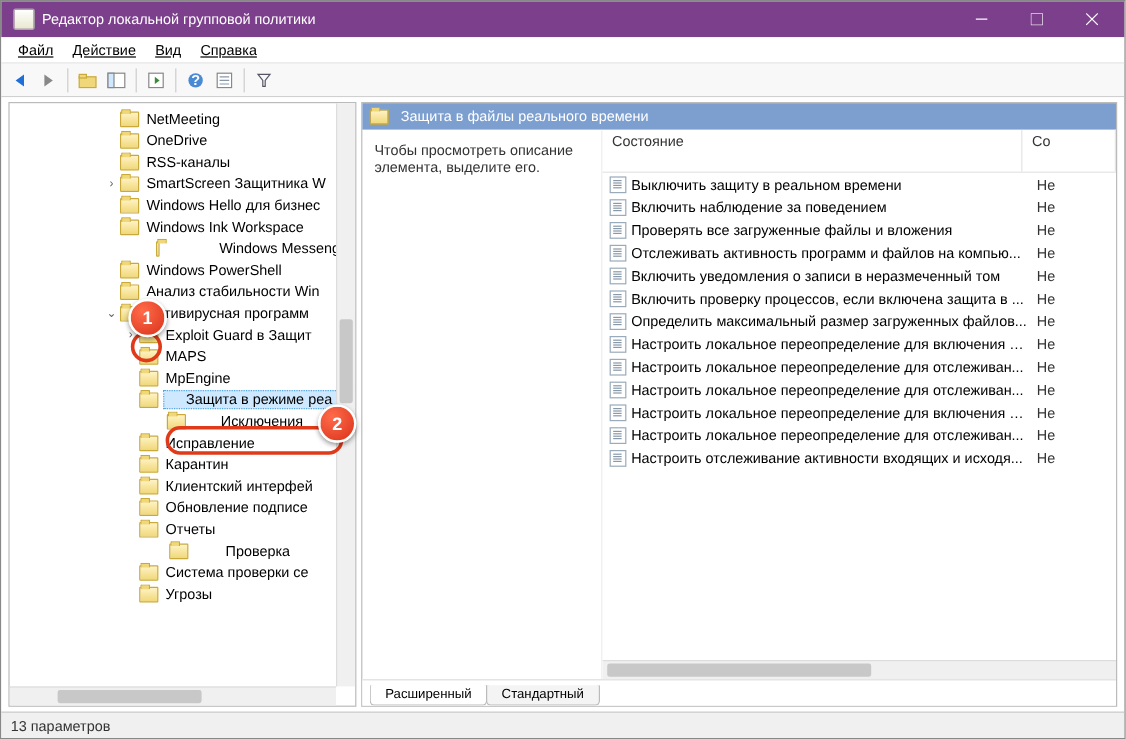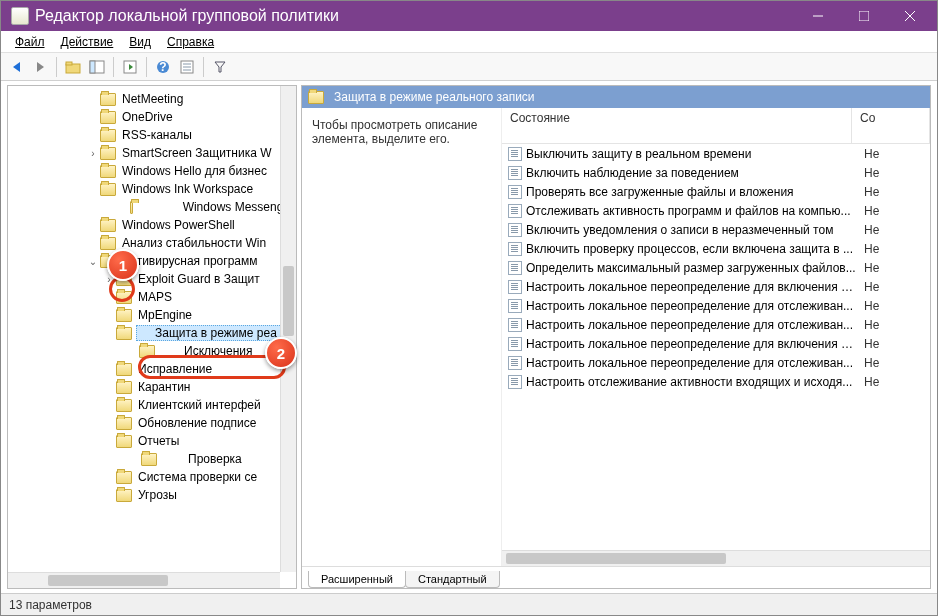--- a/index.html
+++ b/index.html
@@ -1,19 +1,19 @@
 <!DOCTYPE html>
 <html><head>
 <meta charset="utf-8">
 <style>
 *{box-sizing:border-box;margin:0;padding:0;font-family:"Segoe UI",Tahoma,sans-serif;font-size:12px}
 body{background:#f0f0f0;width:938px;height:616px;overflow:hidden;position:relative;border:1px solid #888}
 .titlebar{background:#7b3f8c;height:30px;display:flex;align-items:center;color:#fff;padding:0 4px}
 .titlebar .ticon{width:18px;height:18px;margin:0 6px;background:linear-gradient(#fff,#e8e8d0);border:1px solid #aaa;border-radius:2px}
-.titlebar .ttl{flex:1;font-size:16px}
+.titlebar .ttl{flex:1;font-size:12px}
 .winbtns{display:flex}
 .winbtn{width:46px;height:30px;display:flex;align-items:center;justify-content:center;color:#fff;font-size:14px}
 .menubar{background:#fff;height:22px;display:flex;align-items:center;padding:0 6px;border-bottom:1px solid #e0e0e0}
 .mitem{padding:2px 8px;cursor:default}
 .mitem u{text-decoration:underline}
 .toolbar{background:#f8f8f8;height:28px;display:flex;align-items:center;padding:0 4px;border-bottom:1px solid #d0d0d0;gap:2px}
 .tbtn{width:22px;height:22px;display:flex;align-items:center;justify-content:center;border:1px solid transparent;border-radius:2px}
 .tsep{width:1px;height:20px;background:#ccc;margin:0 3px}
 .arrL,.arrR{width:0;height:0;border-top:5px solid transparent;border-bottom:5px solid transparent}
 .arrL{border-right:7px solid #1e6fd8}
@@ -262,21 +262,21 @@
         <div class="vthumb"></div>
       </div>
     <div class="hscroll">
         <div class="hthumb"></div>
       </div>
   </div>
 
   <div class="right">
     <div class="rhdr">
       <div class="fldr"></div>
-      <span>Защита в режиме реального записи</span>
+      <span>Защита в файлы реального времени</span>
     </div>
     <div class="rbody">
       <div class="desc">Чтобы просмотреть описание элемента, выделите его.</div>
       <div class="list">
         <div class="lhdr">
           <div class="lcol c1">Состояние</div>
           <div class="lcol c2">Со</div>
         </div>
         <div id="list-rows">
             <div class="lrow">

